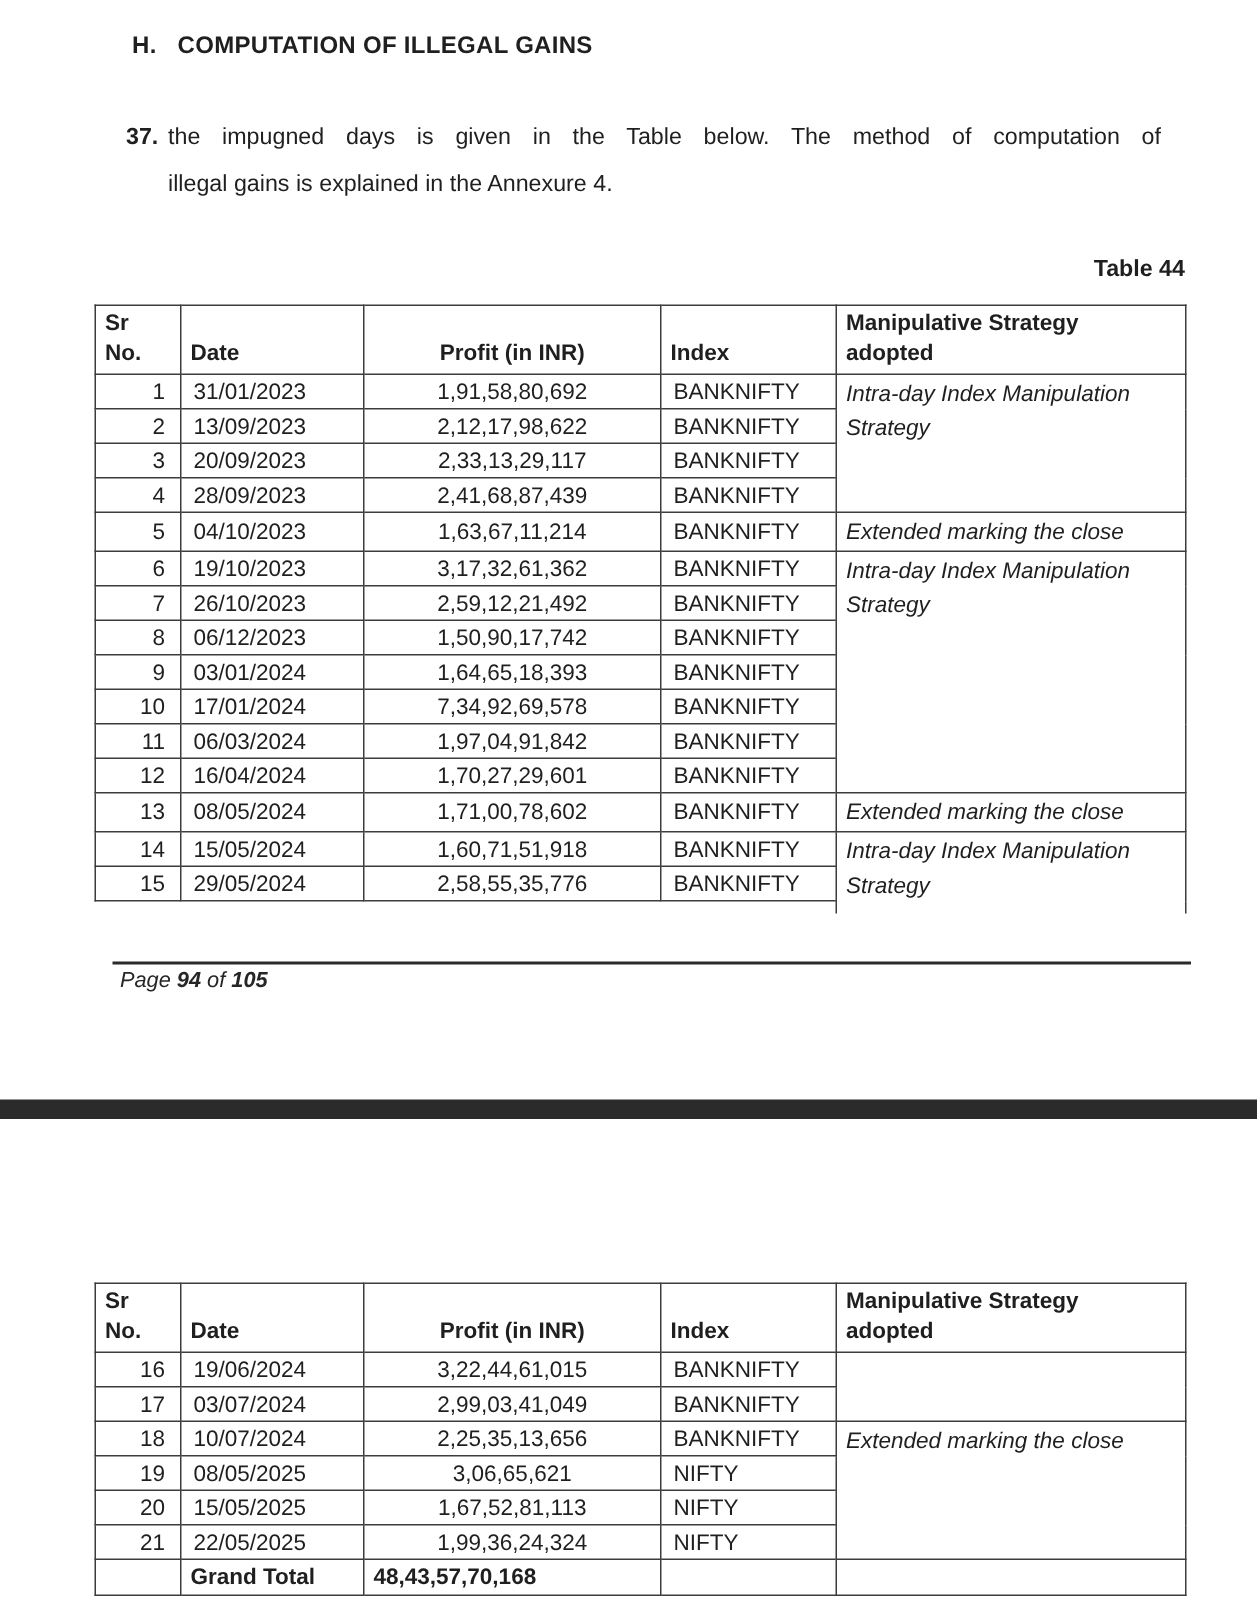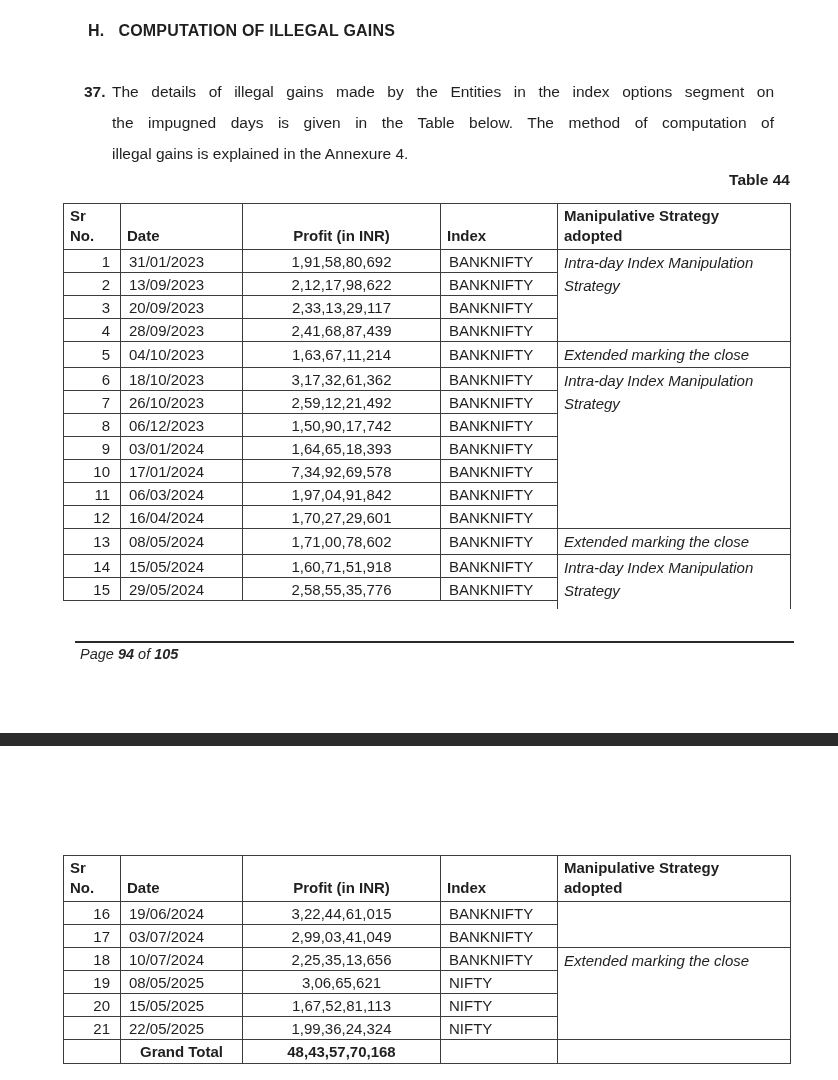--- a/index.html
+++ b/index.html
@@ -32,42 +32,41 @@
   .prewrap { white-space:pre-line; }
   th.c-profit { text-align:center; }
   td.sr { text-align:right; padding-right:10px; }
   td.date { padding-left:8px; }
   td.profit { text-align:center; }
   td.index { padding-left:8px; }
   td.strategy { font-style:italic; vertical-align:top; line-height:23px; padding-top:1px; }
   td.no-bottom { border-bottom:none; }
   tr.hang td.ghost { border:none; height:8px; padding:0; }
   tr.total td { font-weight:bold; height:24px; }
-  td.total-label, td.total-value { text-align:center; }
+  td.total-label, td.total-value { }
 
   
   .footer-rule { top:641px; left:75px; width:719px; border-top:2px solid #2a2a2a; }
   .footer-row { top:646px; left:80px; width:714px; display:flex; justify-content:space-between; font-style:italic; font-size:14.5px; color:#262626; }
   .footer-page b { font-weight:bold; }
 
   
   .page-break-band { top:733px; left:0; width:838px; height:13px; background:#2b2b2b; }
 </style>
 </head>
 <body>
 
 <div class="abs section-heading">
   <span>H.</span>
   <span>COMPUTATION OF ILLEGAL GAINS</span>
 </div>
 
 <div class="abs para">
   <span class="para-num">37.</span>
   <div class="para-body">
-    <div class="para-line">The details of illegal gains made by the Entities in the index options segment on</div>
     <div class="para-line">the impugned days is given in the Table below. The method of computation of</div>
     <div class="para-line">illegal gains is explained in the Annexure 4.</div>
   </div>
 </div>
 
 <div class="abs table-caption">Table 44</div>
 
 <table class="abs table1">
   <colgroup>
       <col style="width:57px">
@@ -115,21 +114,21 @@
     </tr>
     <tr>
       <td class="sr">5</td>
       <td class="date">04/10/2023</td>
       <td class="profit">1,63,67,11,214</td>
       <td class="index">BANKNIFTY</td>
       <td class="strategy">Extended marking the close</td>
     </tr>
     <tr>
       <td class="sr">6</td>
-      <td class="date">18/10/2023</td>
+      <td class="date">19/10/2023</td>
       <td class="profit">3,17,32,61,362</td>
       <td class="index">BANKNIFTY</td>
       <td class="strategy" rowspan="7">Intra-day Index Manipulation Strategy</td>
     </tr>
     <tr>
       <td class="sr">7</td>
       <td class="date">26/10/2023</td>
       <td class="profit">2,59,12,21,492</td>
       <td class="index">BANKNIFTY</td>
     </tr>

